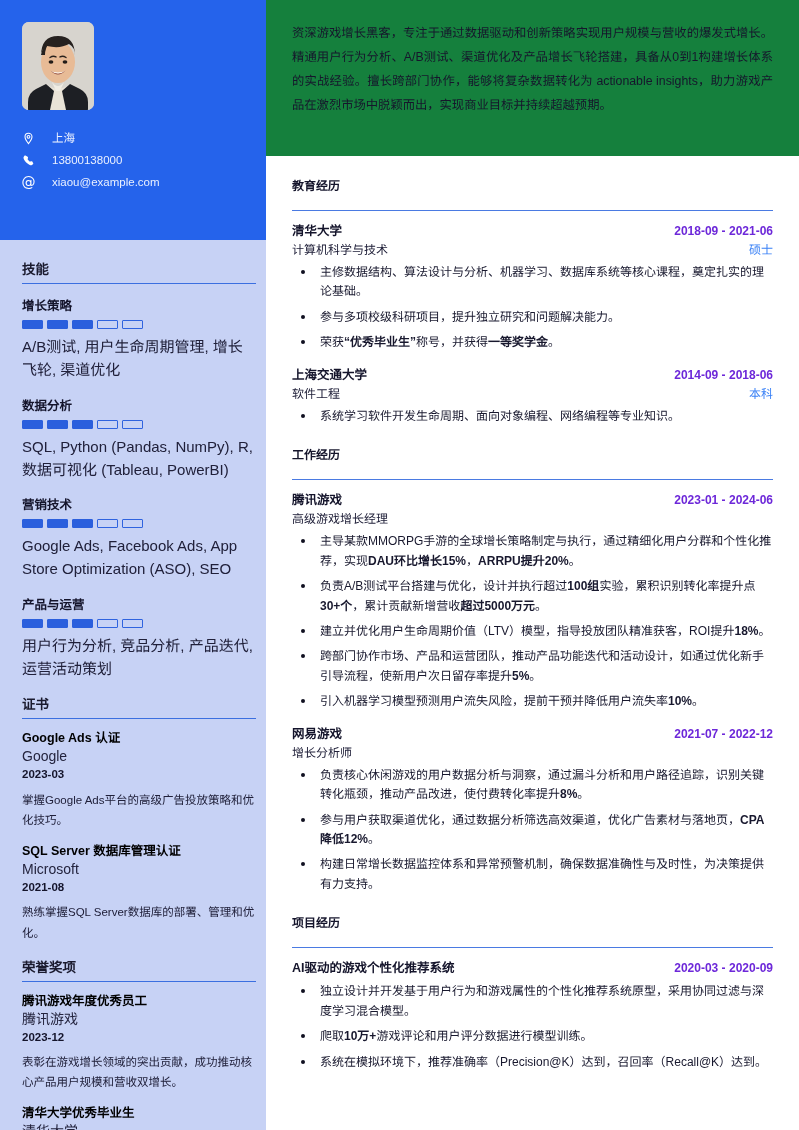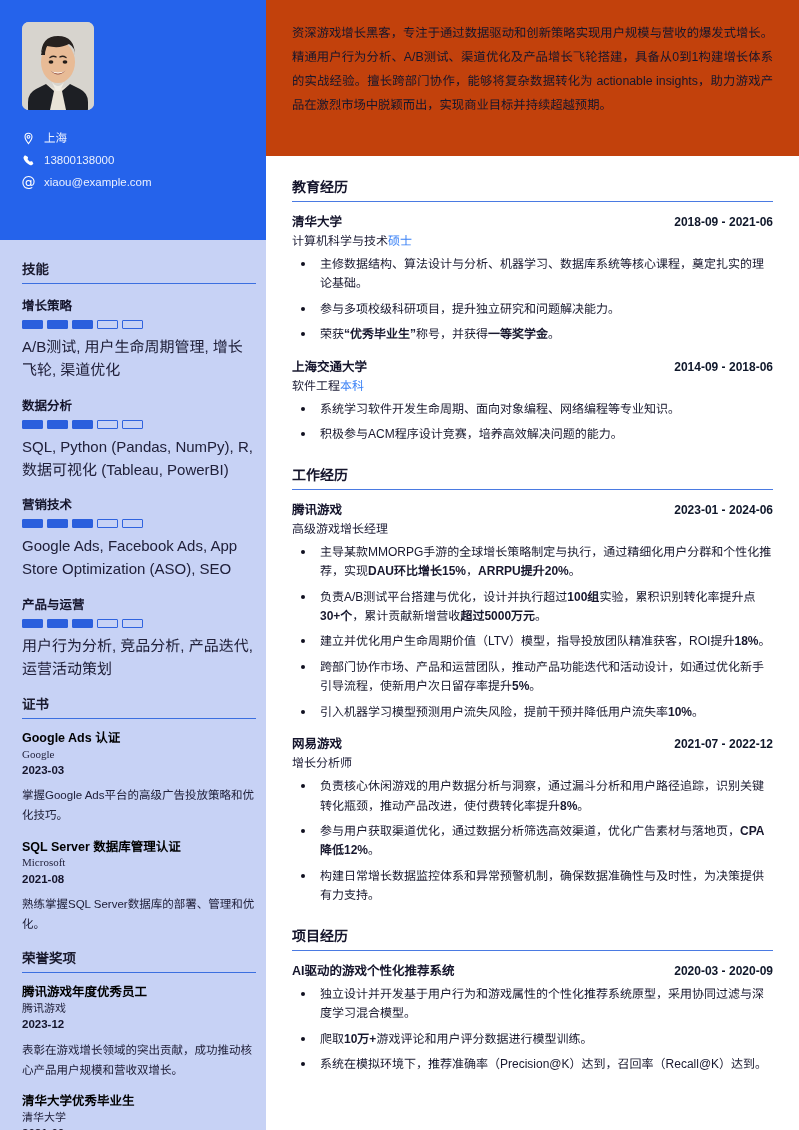--- a/index.html
+++ b/index.html
@@ -52,21 +52,21 @@
     font-size: 21px;
     font-weight: bold;
     letter-spacing: .5px;
     margin-bottom: 16px;
     white-space: nowrap;
   }
 
   .contact-row {
     display: flex;
     align-items: center;
-    gap: 9px;
+    gap: 17px;
     color: #eaf0ff;
     font-size: 11.5px;
     margin-bottom: 9px;
     line-height: 1.1;
   }
   .contact-row .ic {
     width: 13px; height: 13px;
     flex: 0 0 13px;
     display: flex; align-items: center; justify-content: center;
     color: #ffffff;
@@ -119,24 +119,23 @@
     margin-bottom: 13px;
   }
 
   .cert-title {
     font-size: 12.5px;
     font-weight: bold;
     color: #000000;
     line-height: 1.35;
   }
   .cert-org {
-    font-size: 11px;
+    font-size: 14px;
     color: #23233d;
     line-height: 1.4;
-    font-family: Liberation Serif, serif;
   }
   .cert-date {
     font-size: 11.5px;
     font-weight: bold;
     color: #14142b;
     line-height: 1.4;
     margin-bottom: 7px;
   }
   .cert-desc {
     font-size: 11.5px;
@@ -147,38 +146,38 @@
 
   
   .main {
     flex: 1 1 auto;
     position: relative;
     background: #ffffff;
     overflow: hidden;
   }
 
   .summary {
-    background: #c2410c;
+    background: #15803d;
     padding: 22px 26px 20px 26px;
     min-height: 156px;
   }
   .summary p {
     font-size: 12.3px;
     line-height: 1.95;
     color: #16162c;
     text-align: justify;
   }
 
   .main-body { padding: 20px 26px 0 26px; }
 
   .sec-title {
-    font-size: 14px;
+    font-size: 12px;
     font-weight: bold;
     color: #14142b;
-    padding-bottom: 5px;
+    padding-bottom: 17px;
     border-bottom: 1.5px solid #4a7ae2;
     margin-bottom: 9px;
   }
   .sec-title.spaced { margin-top: 19px; }
 
   .entry { margin-bottom: 11px; }
   .entry:last-child { margin-bottom: 0; }
 
   .entry-line1 {
     display: flex;
@@ -186,28 +185,28 @@
     align-items: baseline;
   }
   .entry-org {
     font-size: 12.5px;
     font-weight: bold;
     color: #14142b;
   }
   .entry-date {
     font-size: 12px;
     font-weight: bold;
-    color: #0f172a;
+    color: #6d28d9;
     white-space: nowrap;
   }
   .entry-line2 {
     display: flex;
+    justify-content: space-between;
     align-items: baseline;
     margin-top: 1px;
-    font-family: Liberation Serif, serif;
   }
   .entry-role {
     font-size: 12px;
     color: #21213a;
   }
   .entry-extra {
     font-size: 12px;
     color: #3b82f6;
     white-space: nowrap;
   }
@@ -407,21 +406,20 @@
           <div class="entry-line1">
             <span class="entry-org">上海交通大学</span>
             <span class="entry-date">2014-09 - 2018-06</span>
           </div>
           <div class="entry-line2">
             <span class="entry-role">软件工程</span>
             <span class="entry-extra">本科</span>
           </div>
           <ul class="bullets">
               <li>系统学习软件开发生命周期、面向对象编程、网络编程等专业知识。</li>
-              <li>积极参与ACM程序设计竞赛，培养高效解决问题的能力。</li>
             </ul>
         </div>
       </div>
 
       <div class="sec-title spaced">工作经历</div>
       <div>
         <div class="entry">
           <div class="entry-line1">
             <span class="entry-org">腾讯游戏</span>
             <span class="entry-date">2023-01 - 2024-06</span>

